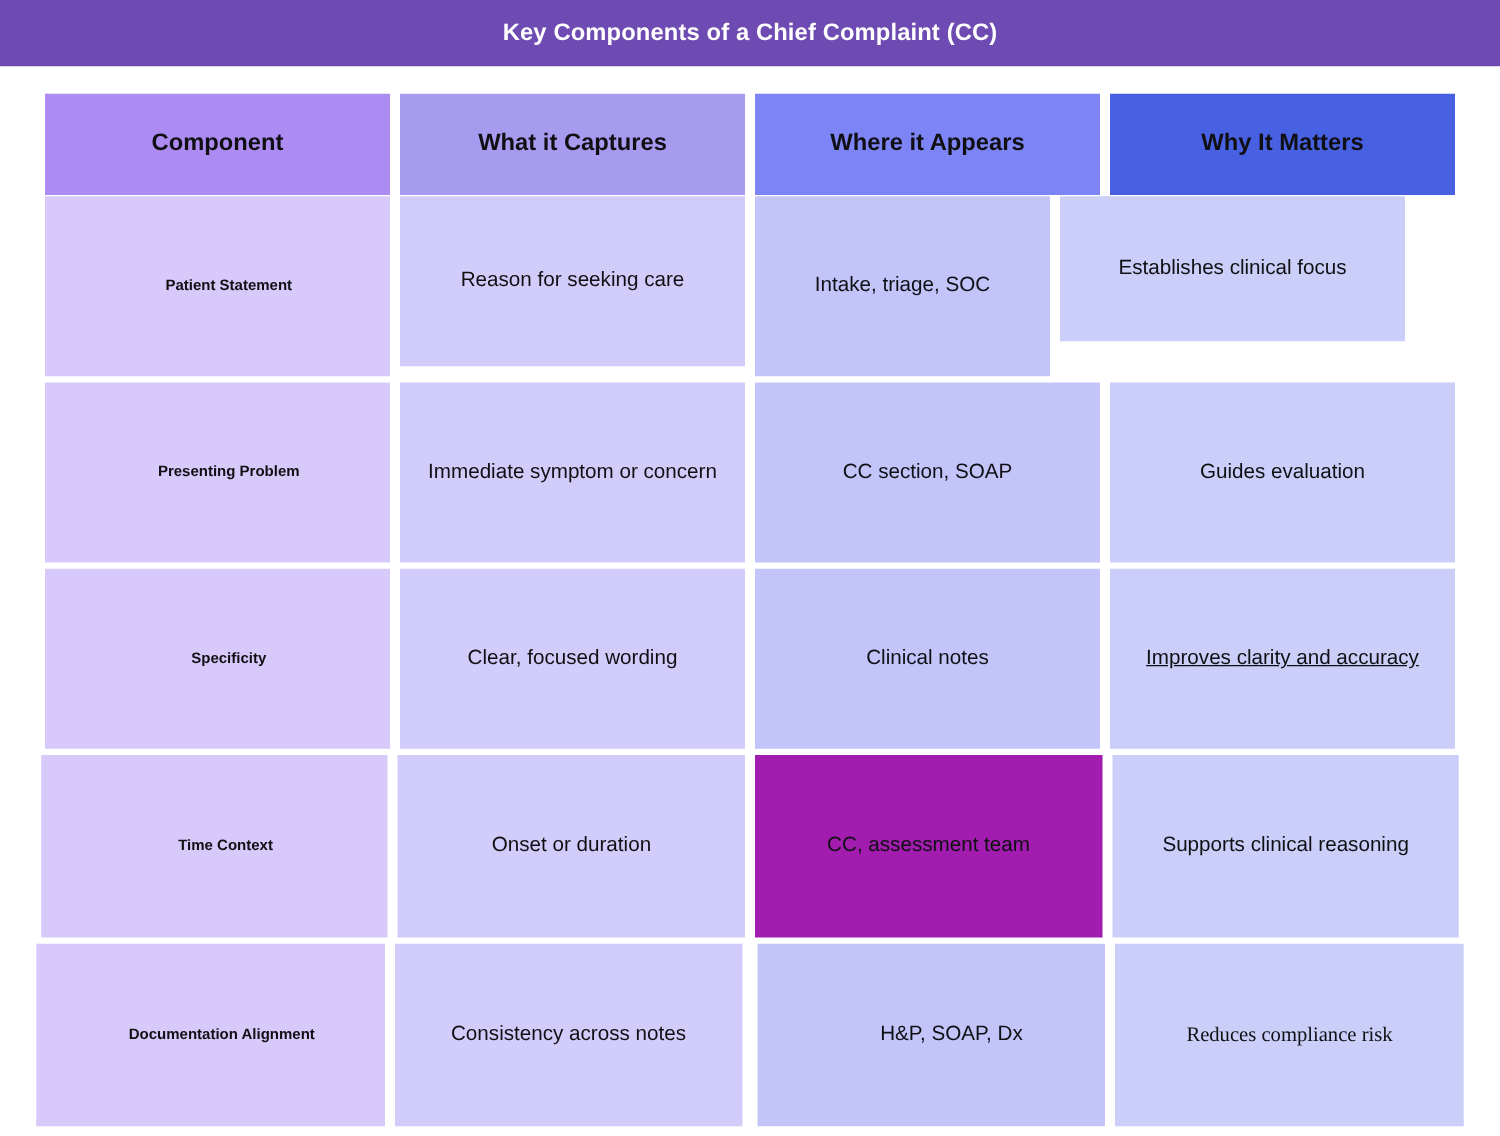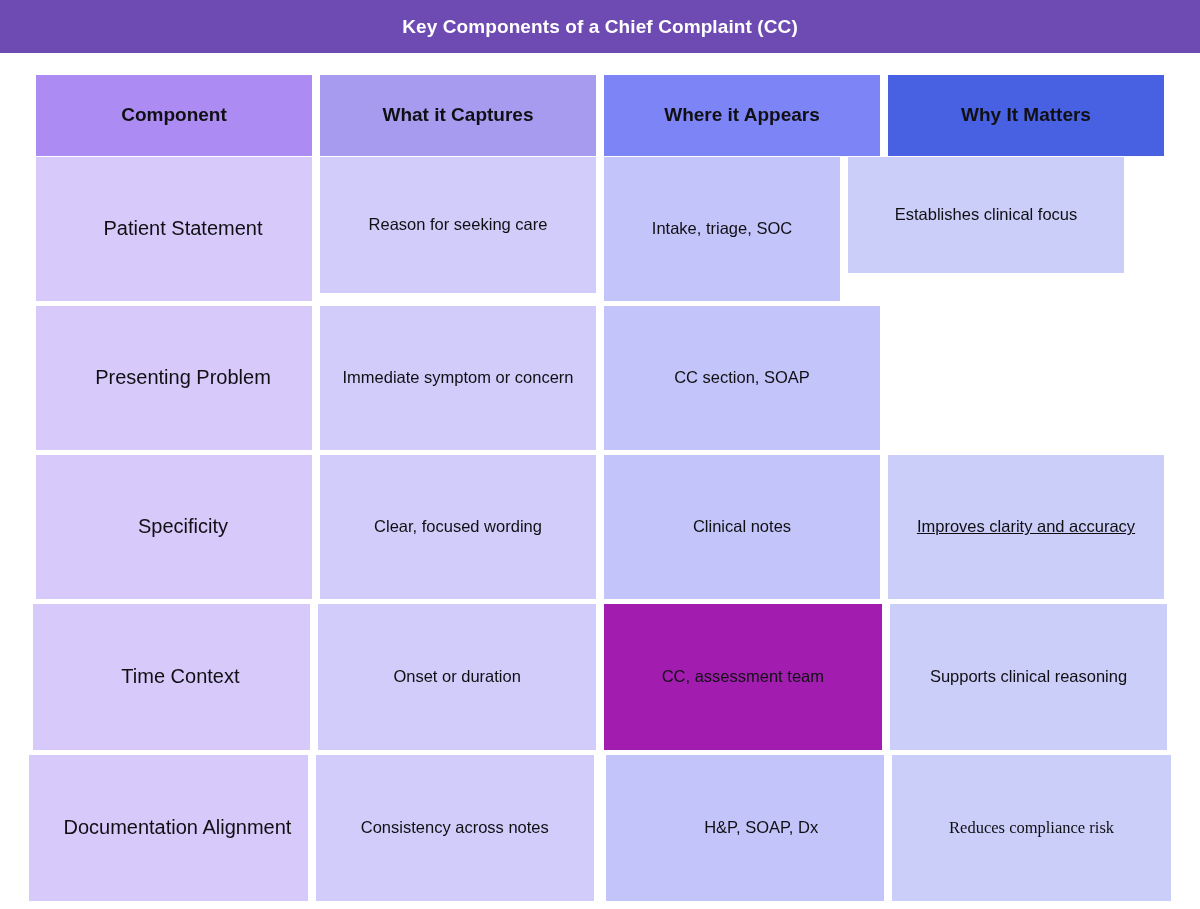--- a/index.html
+++ b/index.html
@@ -68,22 +68,22 @@
     font-size: 19px;
     font-weight: bold;
   }
 
   .body-cell {
     font-size: 16.5px;
     font-weight: normal;
   }
 
   .body-cell.first-col {
-    font-weight: normal;
-    font-size: 20px;
+    font-weight: bold;
+    font-size: 12px;
     padding-left: 32px;
   }
 </style>
 </head>
 <body>
 
 <div id="app">
 
   <div class="title-bar">
     <span class="title-text">Key Components of a Chief Complaint (CC)</span>
@@ -100,20 +100,21 @@
       <div class="grid-row" style="left: 36px; top: 104px; height: 144px; width: 1128px;">
         <div class="cell body-cell first-col" style="width: 276px; height: 144px; margin-right: 8px; background: rgb(215, 201, 250);">Patient Statement</div>
         <div class="cell body-cell" style="width: 276px; height: 136px; margin-right: 8px; background: rgb(210, 204, 250);">Reason for seeking care</div>
         <div class="cell body-cell" style="width: 236px; height: 144px; margin-right: 8px; background: rgb(195, 196, 250);">Intake, triage, SOC</div>
         <div class="cell body-cell" style="width: 276px; height: 116px; margin-right: 0px; background: rgb(203, 206, 248);">Establishes clinical focus</div>
       </div>
       <div class="grid-row" style="left: 36px; top: 253px; height: 108px; width: 1128px;">
         <div class="cell body-cell first-col" style="width: 276px; height: 144px; margin-right: 8px; background: rgb(215, 201, 250);">Presenting Problem</div>
         <div class="cell body-cell" style="width: 276px; height: 144px; margin-right: 8px; background: rgb(210, 204, 250);">Immediate symptom or concern</div>
         <div class="cell body-cell" style="width: 276px; height: 144px; margin-right: 8px; background: rgb(195, 196, 250);">CC section, SOAP</div>
+        <div class="cell body-cell" style="width: 276px; height: 144px; margin-right: 0px; background: rgb(203, 206, 248);">Guides evaluation</div>
       </div>
       <div class="grid-row" style="left: 36px; top: 402px; height: 144px; width: 1128px;">
         <div class="cell body-cell first-col" style="width: 276px; height: 144px; margin-right: 8px; background: rgb(215, 201, 250);">Specificity</div>
         <div class="cell body-cell" style="width: 276px; height: 144px; margin-right: 8px; background: rgb(210, 204, 250);">Clear, focused wording</div>
         <div class="cell body-cell" style="width: 276px; height: 144px; margin-right: 8px; background: rgb(195, 196, 250);">Clinical notes</div>
         <div class="cell body-cell" style="width: 276px; height: 144px; margin-right: 0px; background: rgb(203, 206, 248); text-decoration: underline;">Improves clarity and accuracy</div>
       </div>
       <div class="grid-row" style="left: 32.616px; top: 551px; height: 146px; width: 1134.77px;">
         <div class="cell body-cell first-col" style="width: 277.692px; height: 146px; margin-right: 8px; background: rgb(215, 201, 250);">Time Context</div>
         <div class="cell body-cell" style="width: 277.692px; height: 146px; margin-right: 8px; background: rgb(210, 204, 250);">Onset or duration</div>

